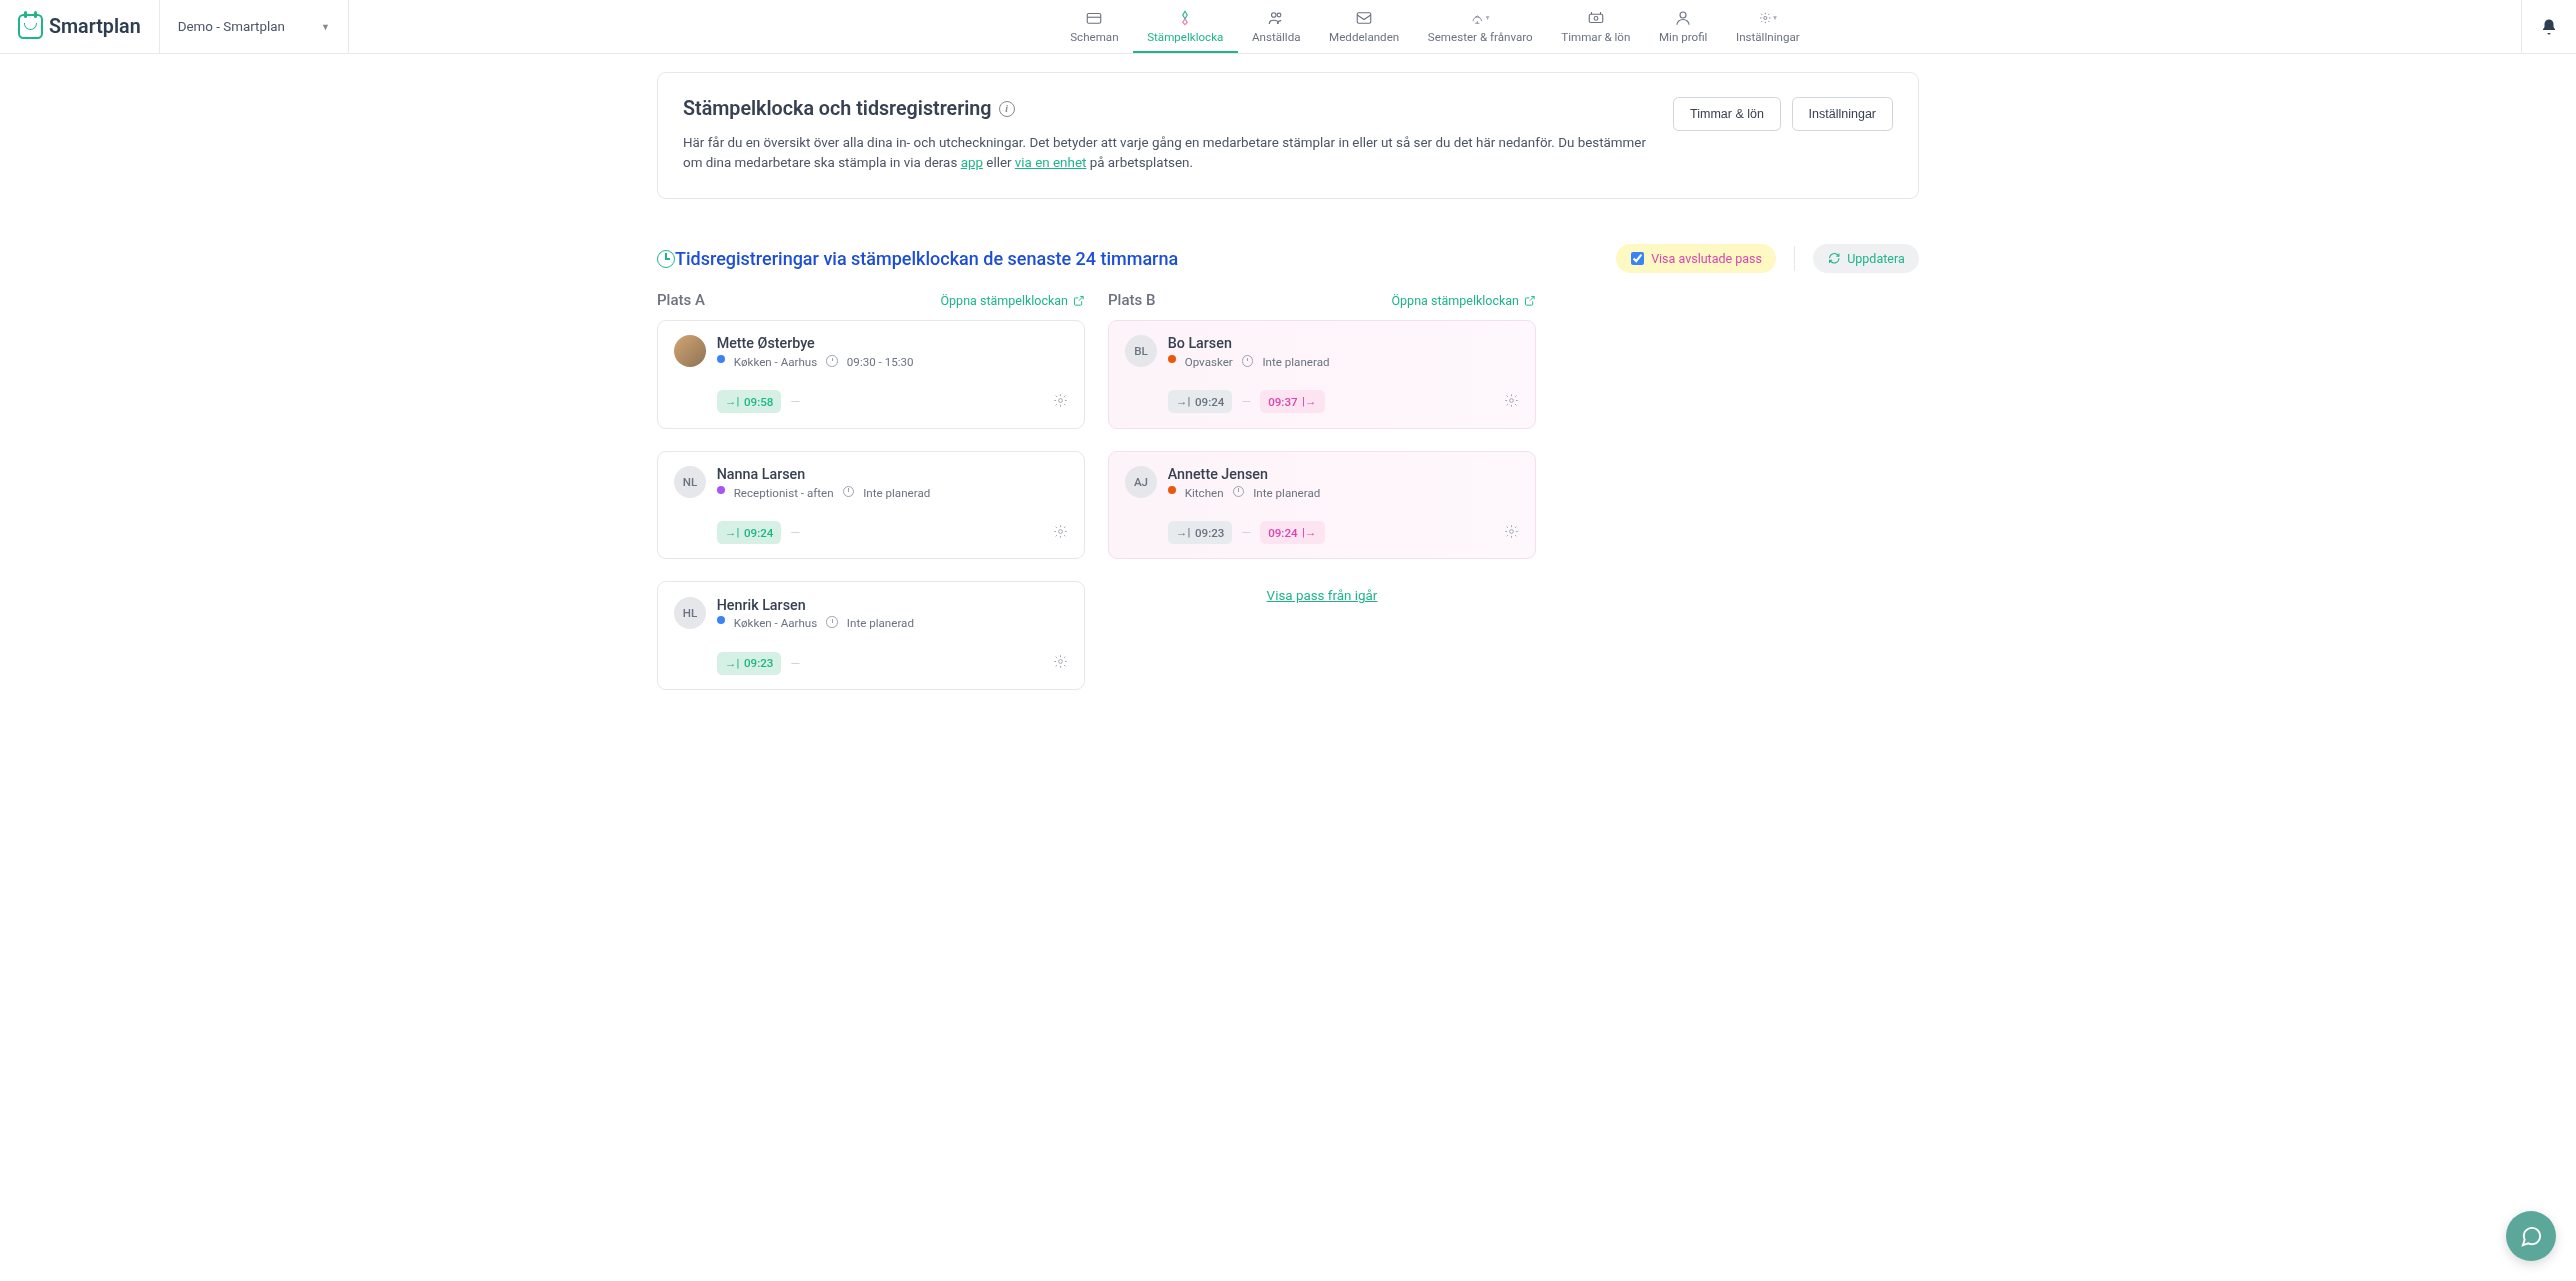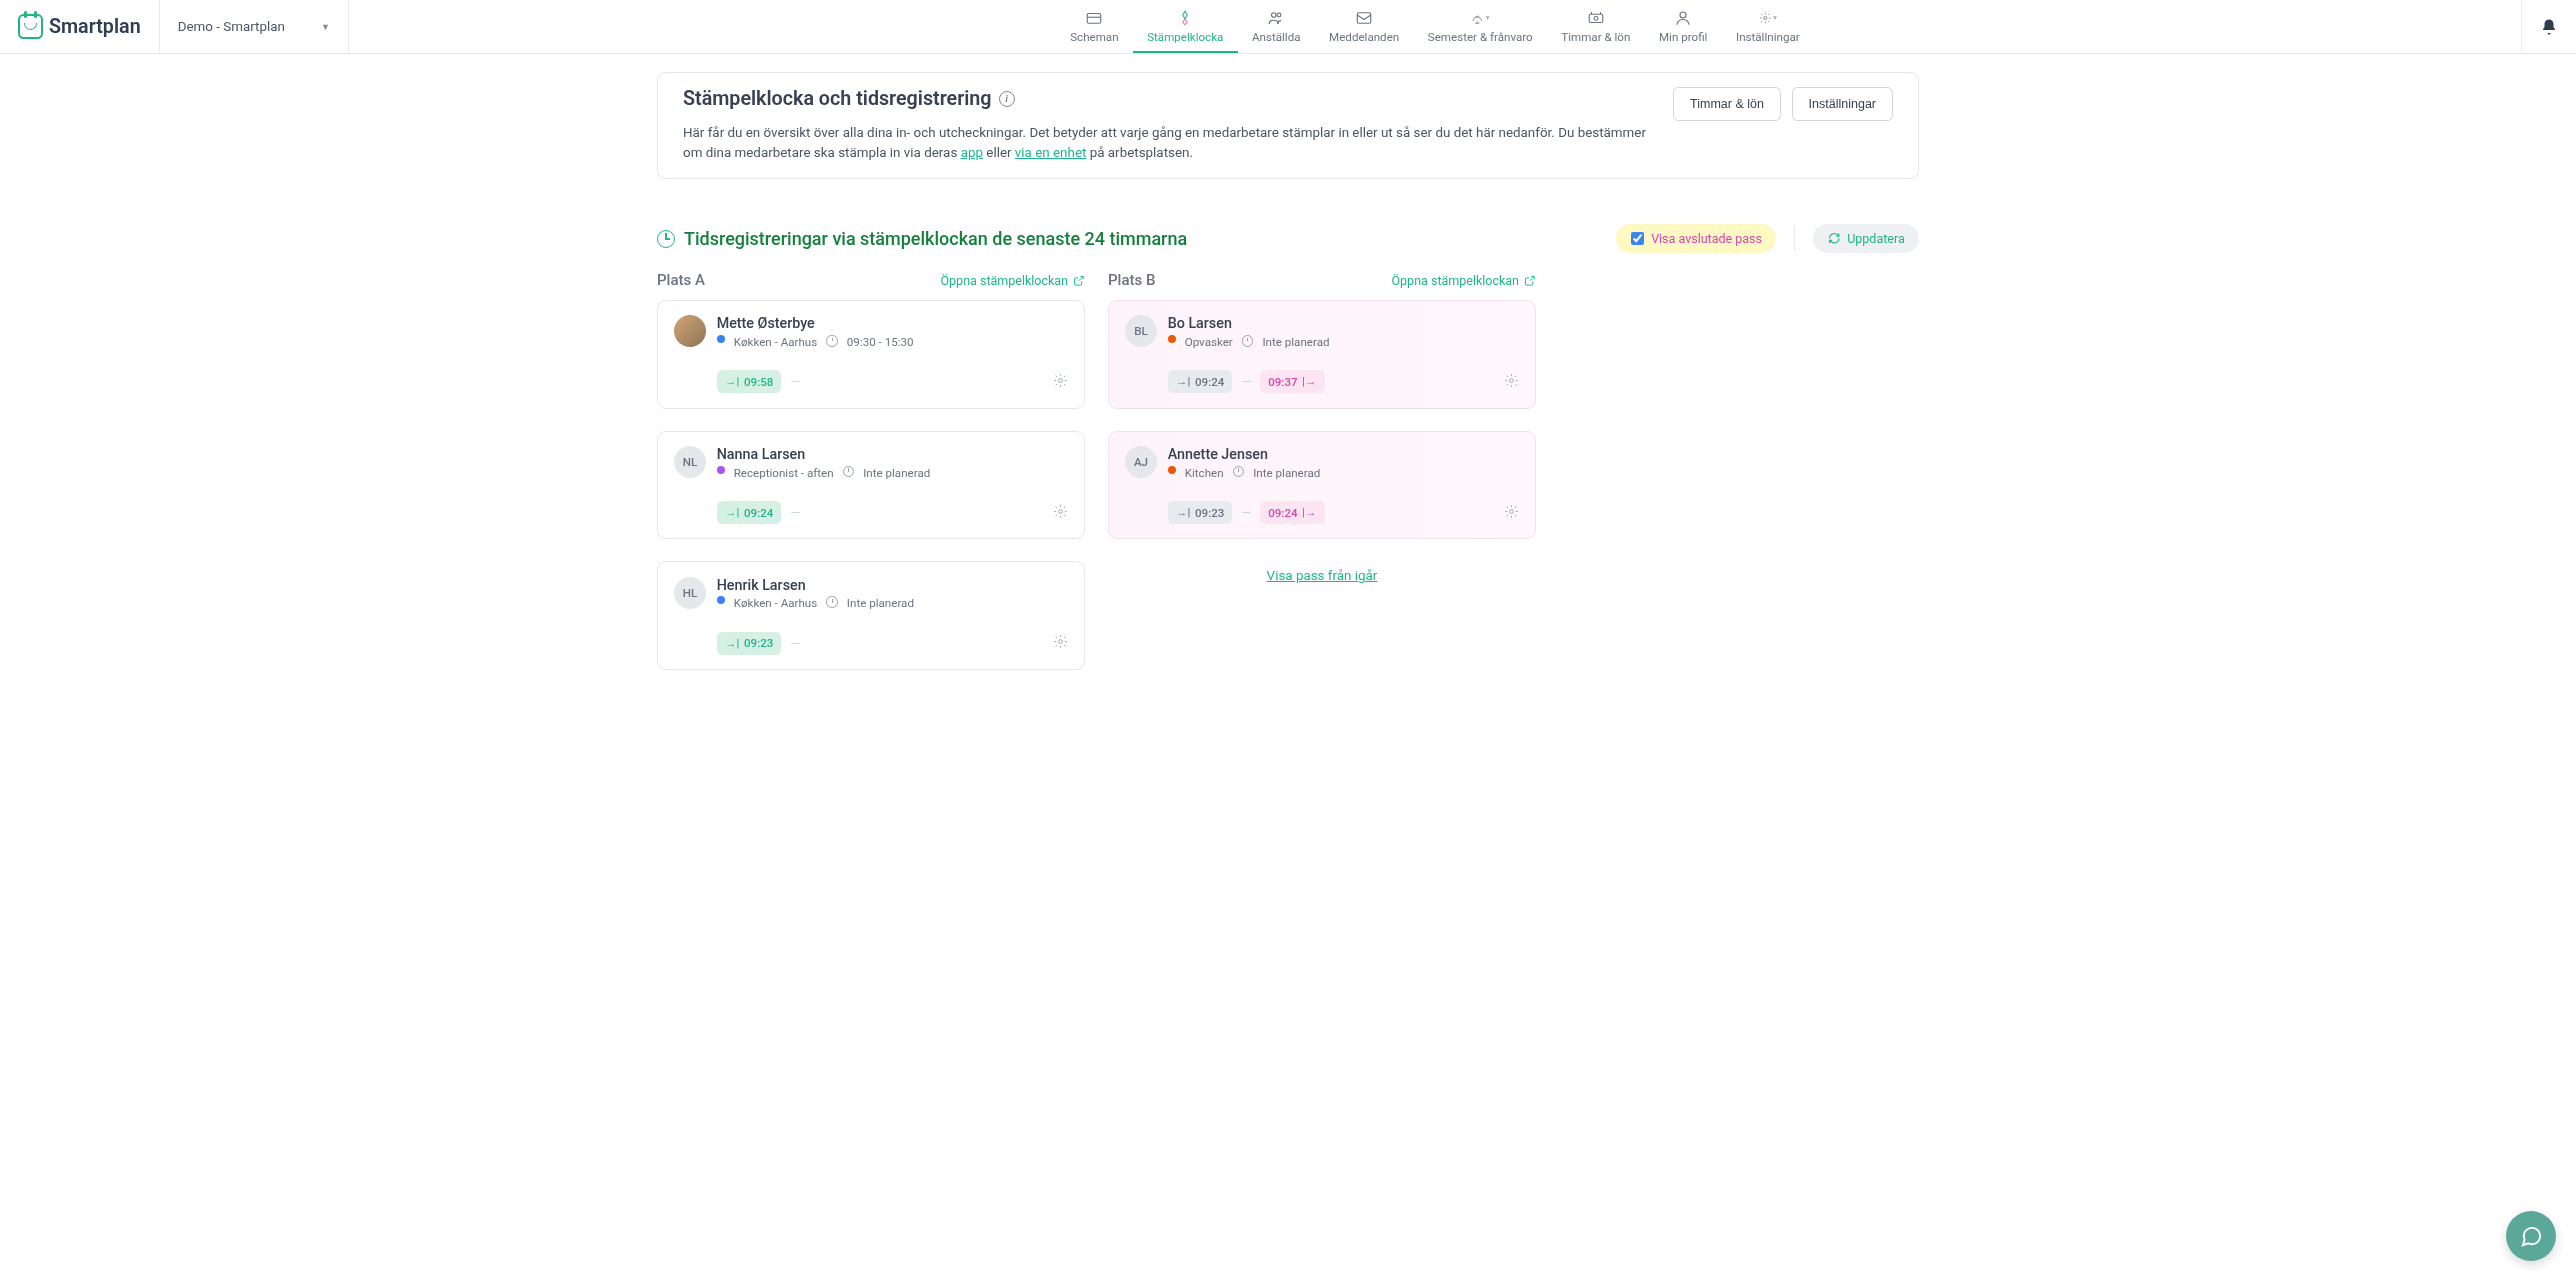--- a/index.html
+++ b/index.html
@@ -17,30 +17,30 @@
 .nav{display:flex;flex:1;justify-content:center;align-items:stretch}
 .nav-item{display:flex;flex-direction:column;align-items:center;justify-content:center;padding:0 14.3px;gap:3.6px;cursor:pointer;color:#6b7280;font-size:11.6px;position:relative}
 .nav-item.active{color:#1eb688}
 .nav-item.active::after{content:"";position:absolute;bottom:0;left:0;right:0;height:1.8px;background:#1eb688}
 .nav-icon{width:18px;height:18px;display:flex;align-items:center;justify-content:center}
 .nav-icon svg{width:18px;height:18px;stroke:currentColor;fill:none;stroke-width:1.5}
 .nav-item .chev{font-size:7.2px;margin-left:1.8px;color:#aaa}
 .bell{display:flex;align-items:center;padding:0 18px;border-left:0.9px solid #e8e8e8;cursor:pointer}
 .bell svg{width:18px;height:18px;fill:#2c3e50}
 .container{max-width:1334px;margin:0 auto;padding:18px 36px}
-.intro-box{border:0.9px solid #e5e7eb;border-radius:9px;padding:14px 25px;display:flex;gap:18px;align-items:flex-start}
+.intro-box{border:0.9px solid #e5e7eb;border-radius:9px;padding:24px 25px;display:flex;gap:18px;align-items:flex-start}
 .intro-left{flex:1}
 .intro-title{font-size:19.7px;font-weight:600;color:#374151;display:flex;align-items:center;gap:7.2px;margin-bottom:12.5px}
 .info-icon{width:16px;height:16px;border:1.3px solid #888;border-radius:50%;display:inline-flex;align-items:center;justify-content:center;font-size:9.8px;color:#888;font-style:italic;font-family:serif}
 .intro-text{font-size:13.4px;line-height:1.55;color:#4b5563}
 .intro-text a{color:#1eb688;}
 .intro-actions{display:flex;gap:10.7px}
 .btn-outline{background:#fff;border:0.9px solid #d1d5db;border-radius:5.4px;padding:9px 16px;font-size:12.5px;color:#374151;cursor:pointer}
 .section-head{display:flex;align-items:center;margin-top:45px;margin-bottom:18px;gap:18px}
-.section-title{font-size:18px;font-weight:500;color:#15803d;display:flex;align-items:center;gap:9px;flex:1}
+.section-title{font-size:18px;font-weight:500;color:#1d4ed8;display:flex;align-items:center;flex:1}
 .clock-ico{width:18px;height:18px;border:1.8px solid #1eb688;border-radius:50%;position:relative}
 .clock-ico::after{content:"";position:absolute;top:2.7px;left:7.2px;width:1.8px;height:5.4px;background:#1eb688}
 .clock-ico::before{content:"";position:absolute;top:7.2px;left:7.2px;width:4.5px;height:1.8px;background:#1eb688}
 .pill{border-radius:16px;padding:7.2px 14.3px;font-size:12.5px;display:flex;align-items:center;gap:7.2px;cursor:pointer}
 .pill-pink{background:#fef9c3;color:#d946ae}
 .pill-pink input{accent-color:#3b82f6;width:13.4px;height:13.4px}
 .divider{width:0.9px;height:25px;background:#e5e7eb}
 .pill-grey{background:#eef0f2;color:#1eb688}
 .refresh-ico{width:12.5px;height:12.5px}
 .locations{display:flex;gap:23px}

